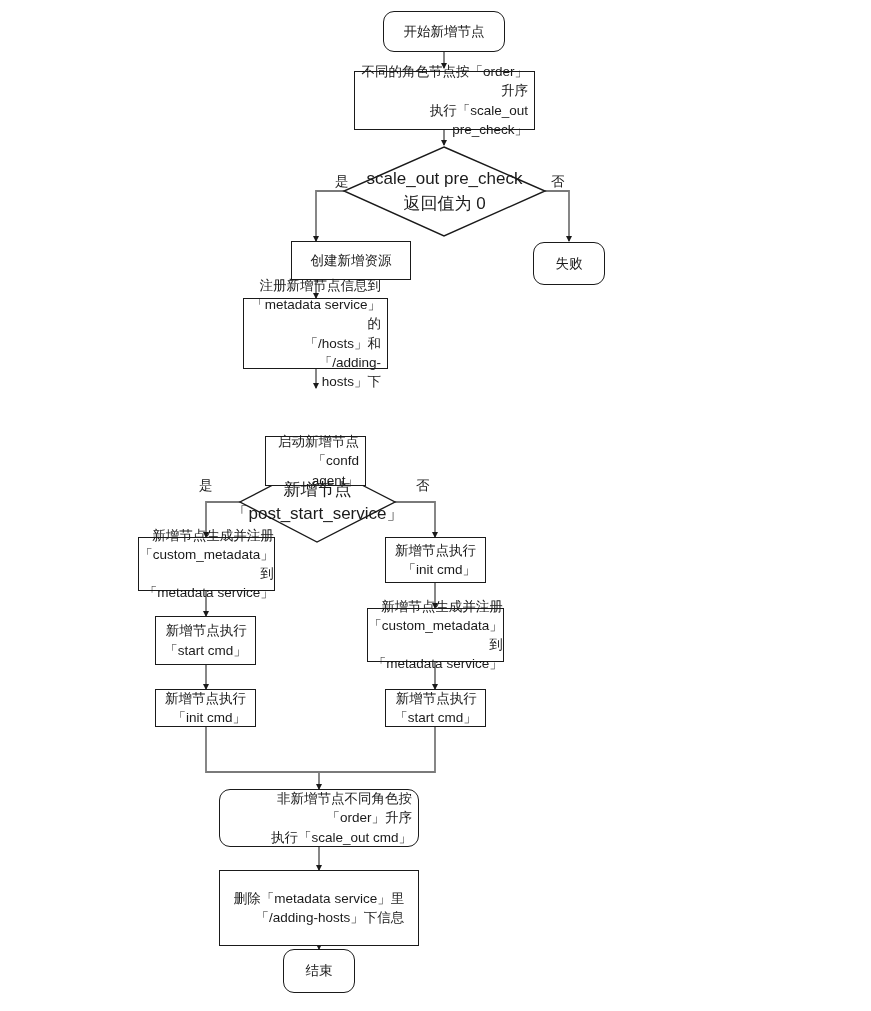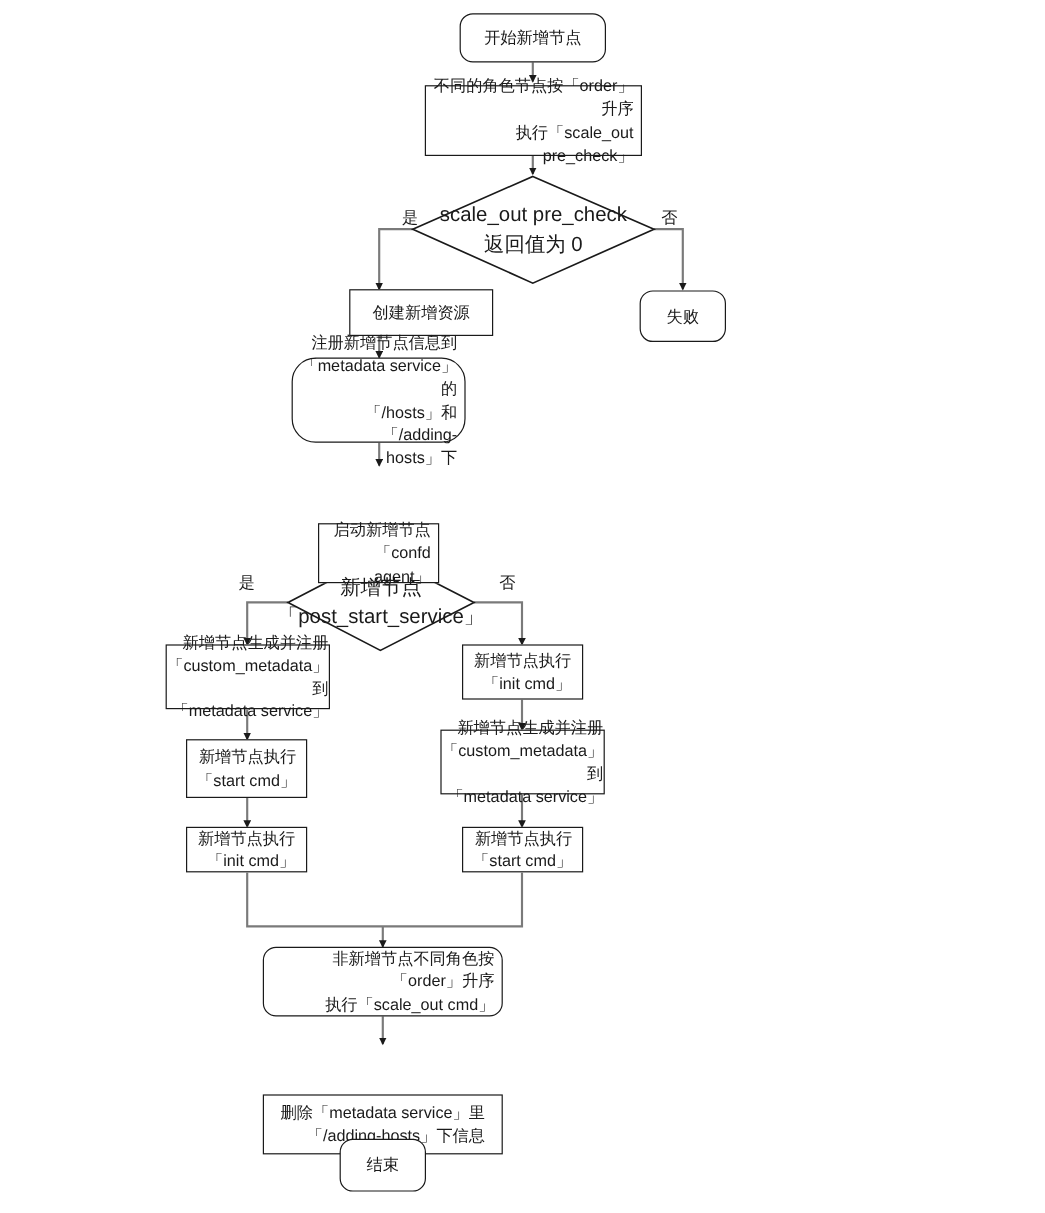--- a/index.html
+++ b/index.html
@@ -134,21 +134,21 @@
 返回值为 0</span>
   </div>
 
   <span class="edge-label" style="left:335px; top:175px;">是</span>
   <span class="edge-label" style="left:551px; top:175px;">否</span>
 
   <div class="node process" style="left:256px; top:241px; width:120px; height:39px;margin-left:35px;">创建新增资源</div>
 
   <div class="node terminal" style="left:533px; top:242px; width:72px; height:43px;">失败</div>
 
-  <div class="node process" style="left:243px; top:298px; width:145px; height:71px;border-radius:20px;">注册新增节点信息到
+  <div class="node process" style="left:243px; top:298px; width:145px; height:71px;">注册新增节点信息到
 「metadata service」的
 「/hosts」和「/adding-
 hosts」下</div>
 
   <div class="node process" style="left:265px; top:388px; width:101px; height:50px;margin-top:48px;">启动新增节点
 「confd agent」</div>
 
   <div class="diamond-wrap" style="left:240px; top:462px; width:155px; height:80px;">
     <span class="diamond-label">新增节点
 「post_start_service」</span>
@@ -173,18 +173,18 @@
   <div class="node process" style="left:367px; top:608px; width:137px; height:54px;">新增节点生成并注册
 「custom_metadata」到
 「metadata service」</div>
 
   <div class="node process" style="left:385px; top:689px; width:101px; height:38px;">新增节点执行
 「start cmd」</div>
 
   <div class="node process" style="left:219px; top:789px; width:200px; height:58px;border-radius:11px;">非新增节点不同角色按「order」升序
 执行「scale_out cmd」</div>
 
-  <div class="node process" style="left:219px; top:912px; width:200px; height:50px;">删除「metadata service」里
+  <div class="node process" style="left:219px; top:870px; width:200px; height:76px;">删除「metadata service」里
 「/adding-hosts」下信息</div>
 
   <div class="node terminal" style="left:283px; top:949px; width:72px; height:44px;">结束</div>
 
 </div>
 
 </body></html>

